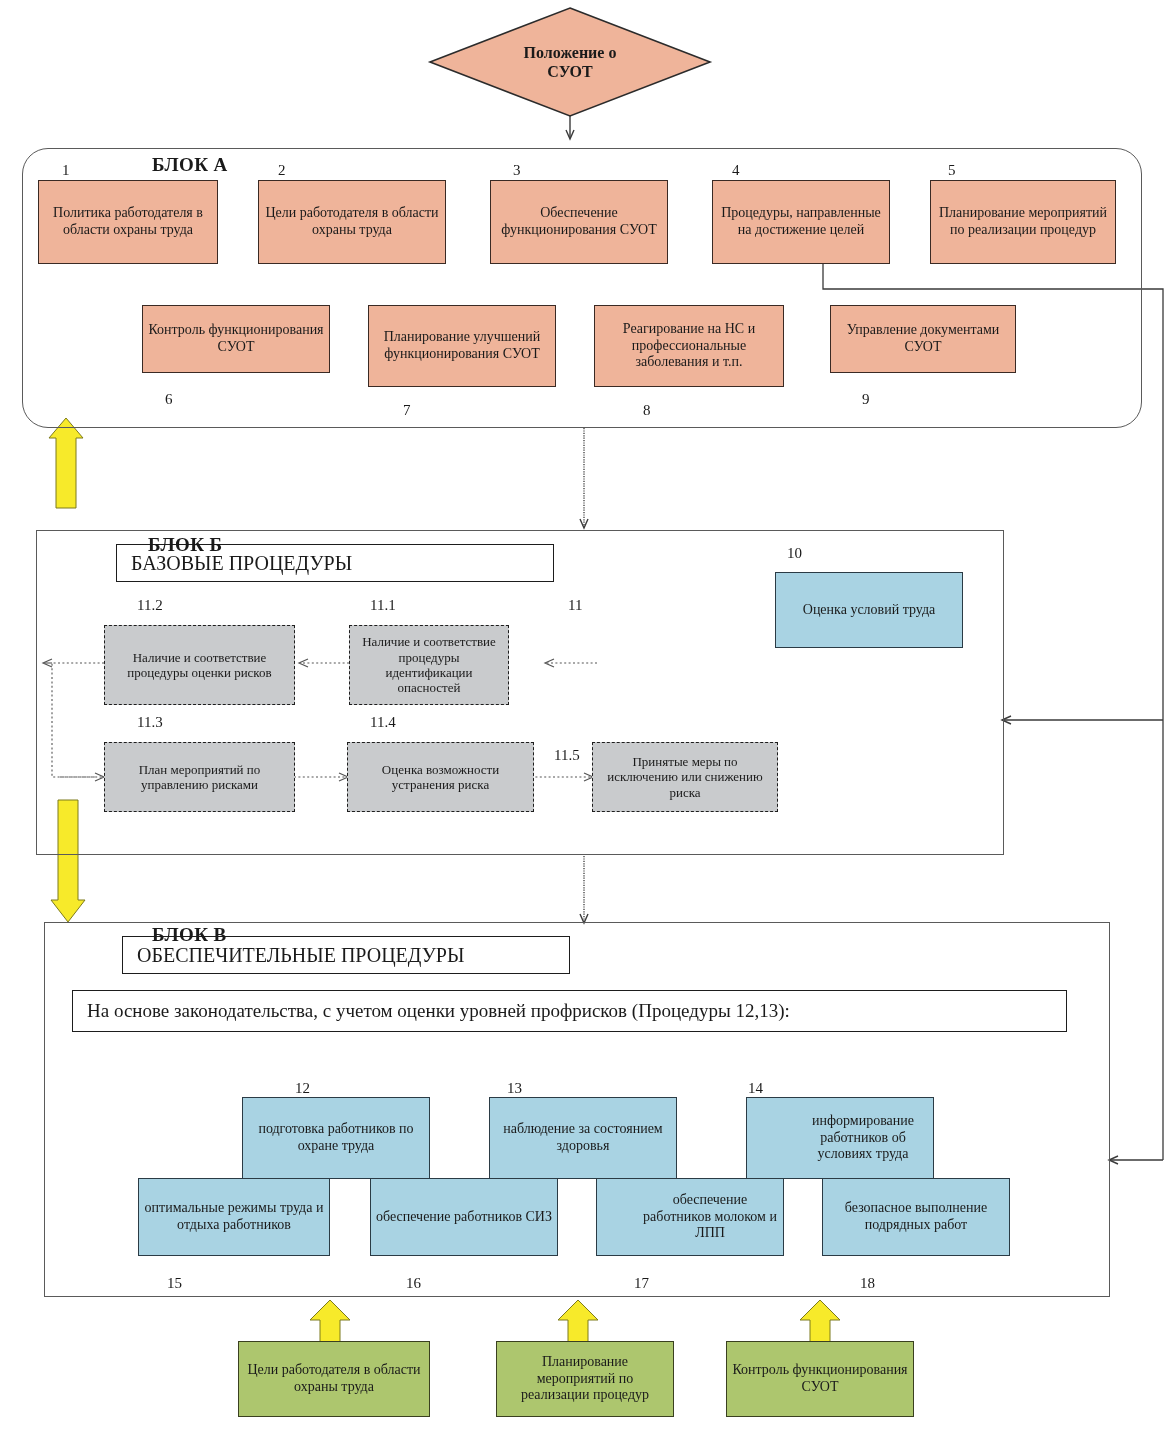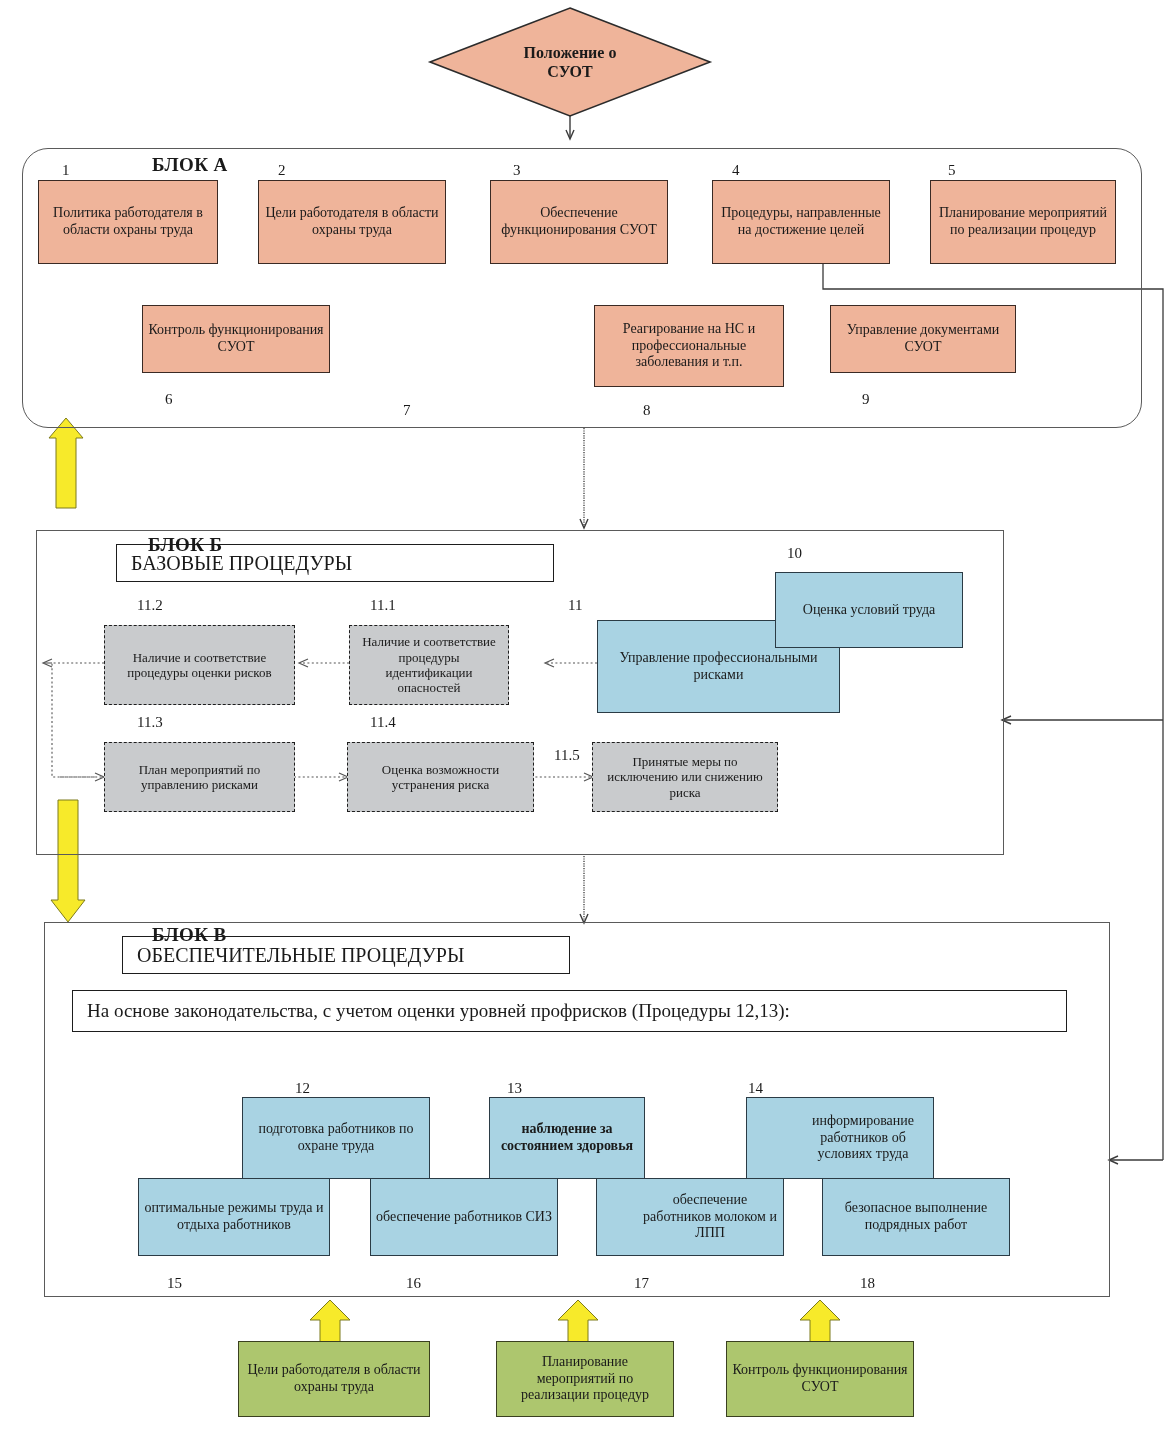--- a/index.html
+++ b/index.html
@@ -142,20 +142,23 @@
   <div class="num" style="left:948px;top:163px;">5</div>
   <div class="box peach" style="left:930px;top:180px;width:186px;height:84px;font-size:14px;">
     <span>Планирование мероприятий по реализации процедур</span>
   </div>
 
   <div class="box peach" style="left:142px;top:305px;width:188px;height:68px;font-size:14px;">
     <span>Контроль функционирования СУОТ</span>
   </div>
   <div class="num" style="left:165px;top:392px;">6</div>
 
+  <div class="box peach" style="left:368px;top:305px;width:188px;height:82px;font-size:14px;">
+    <span>Планирование улучшений функционирования СУОТ</span>
+  </div>
   <div class="num" style="left:403px;top:403px;">7</div>
 
   <div class="box peach" style="left:594px;top:305px;width:190px;height:82px;font-size:14px;">
     <span>Реагирование на НС и профессиональные заболевания и т.п.</span>
   </div>
   <div class="num" style="left:643px;top:403px;">8</div>
 
   <div class="box peach" style="left:830px;top:305px;width:186px;height:68px;font-size:14px;">
     <span>Управление документами СУОТ</span>
   </div>
@@ -167,23 +170,20 @@
   <div class="bannerbox banner-left" style="left:104px;top:544px;width:438px;height:38px;">
     <span style="font-size:20px;">БАЗОВЫЕ ПРОЦЕДУРЫ</span>
   </div>
 
   <div class="num" style="left:787px;top:546px;">10</div>
   <div class="box blue" style="left:775px;top:572px;width:188px;height:76px;font-size:14px;z-index:7;">
     <span>Оценка условий труда</span>
   </div>
 
   <div class="num" style="left:568px;top:598px;">11</div>
-  <div class="box blue" style="left:597px;top:620px;width:243px;height:93px;font-size:14px;z-index:6;">
-    <span>Управление профессиональными рисками</span>
-  </div>
 
   <div class="num" style="left:370px;top:598px;">11.1</div>
   <div class="box grey" style="left:349px;top:625px;width:160px;height:80px;font-size:13px;">
     <span>Наличие  и соответствие процедуры идентификации опасностей</span>
   </div>
 
   <div class="num" style="left:137px;top:598px;">11.2</div>
   <div class="box grey" style="left:104px;top:625px;width:191px;height:80px;font-size:13px;">
     <span>Наличие  и соответствие процедуры оценки рисков</span>
   </div>
@@ -213,21 +213,21 @@
   <div class="bannerbox banner-left" style="left:60px;top:990px;width:995px;height:42px;">
     <span style="font-size:19px;">На основе законодательства, с учетом оценки уровней профрисков (Процедуры 12,13):</span>
   </div>
 
   <div class="num" style="left:295px;top:1081px;">12</div>
   <div class="box blue" style="left:242px;top:1097px;width:188px;height:82px;font-size:14px;z-index:7;">
     <span>подготовка работников по охране труда</span>
   </div>
 
   <div class="num" style="left:507px;top:1081px;">13</div>
-  <div class="box blue" style="left:489px;top:1097px;width:156px;height:82px;font-size:14px;z-index:7;font-weight:bold;">
+  <div class="box blue" style="left:489px;top:1097px;width:188px;height:82px;font-size:14px;z-index:7;">
     <span>наблюдение за состоянием здоровья</span>
   </div>
 
   <div class="num" style="left:748px;top:1081px;">14</div>
   <div class="box blue" style="left:746px;top:1097px;width:188px;height:82px;font-size:14px;z-index:7;padding-left:46px;">
     <span>информирование работников об условиях труда</span>
   </div>
 
   <div class="box blue" style="left:138px;top:1178px;width:192px;height:78px;font-size:14px;z-index:6;">
     <span>оптимальные режимы труда и отдыха работников</span>

